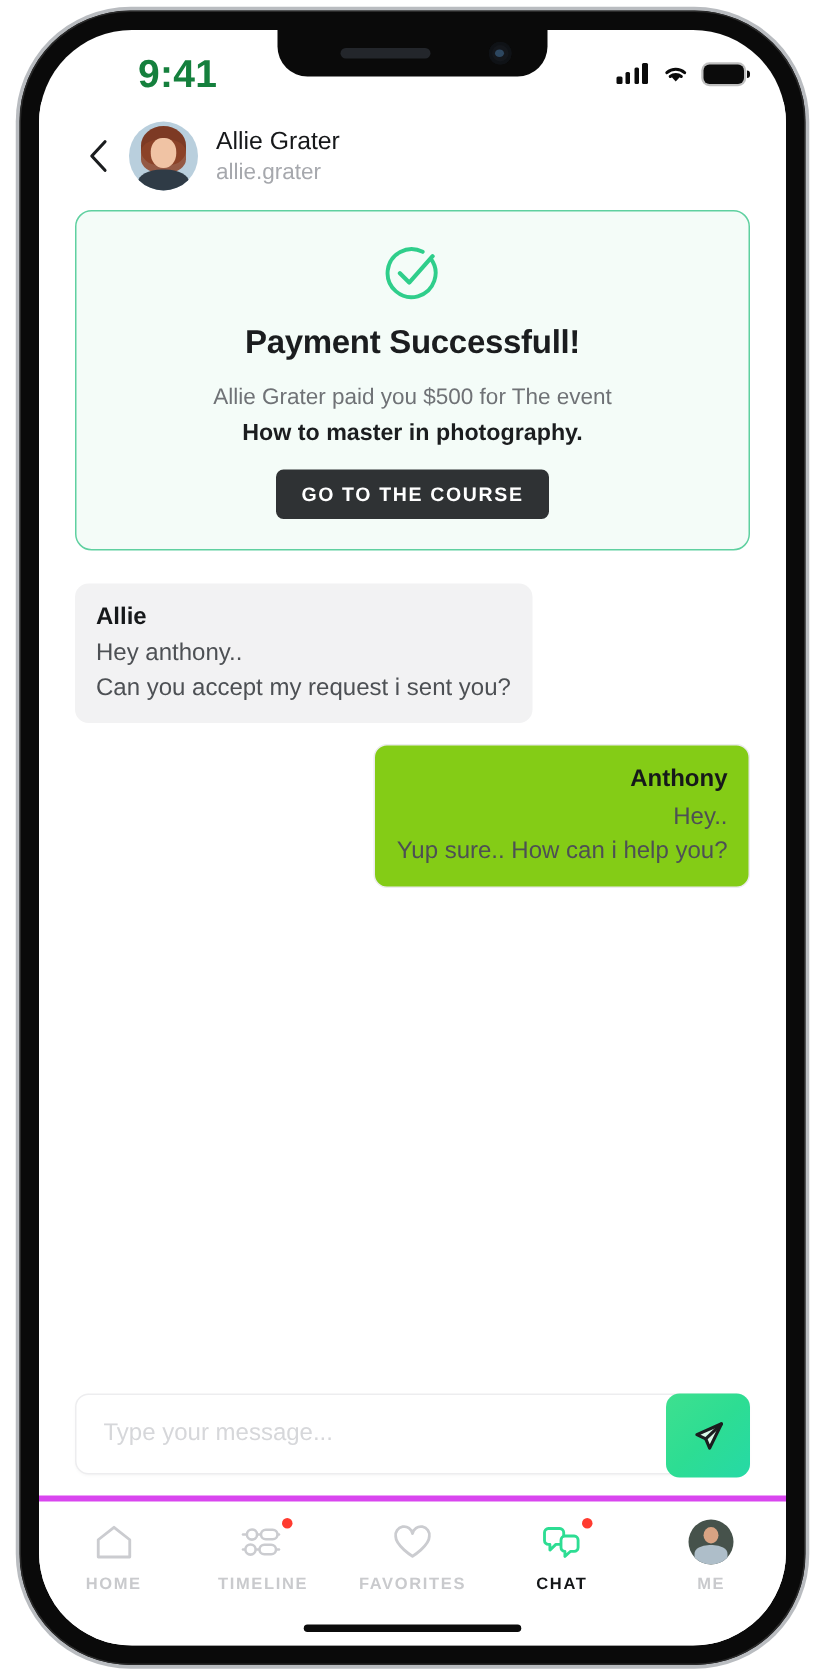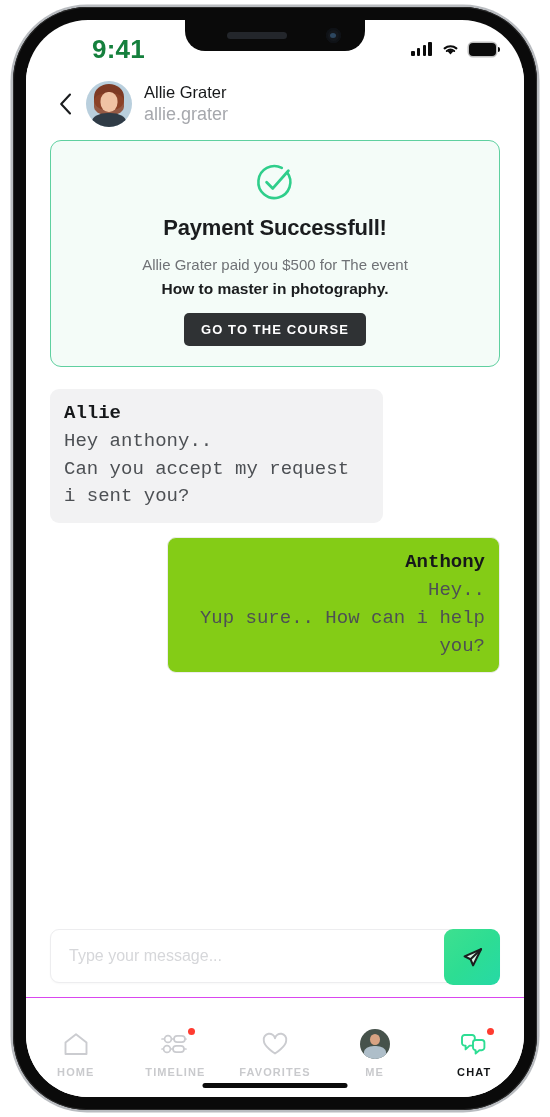--- a/index.html
+++ b/index.html
@@ -107,21 +107,21 @@
     top:11px; width:17px; height:20px; border-radius:45% 45% 48% 48%;
     background:#f0c3a4;
   }
   .av-body{
     position:absolute; left:50%; transform:translateX(-50%);
     bottom:-4px; width:34px; height:18px; border-radius:46% 46% 0 0;
     background:#2f3b46;
   }
   .hdr-text{ margin-left:12px; display:flex; flex-direction:column; justify-content:center; }
   .hdr-name{ font-size:16.5px; font-weight:normal; color:#16181a; line-height:1.25; }
-  .hdr-handle{ font-size:18px; color:#a6a8ad; line-height:1.3; }
+  .hdr-handle{ font-size:15px; color:#a6a8ad; line-height:1.3; }
 
   
   .messages{
     position:absolute; top:120px; left:0; right:0; bottom:182px;
     padding:0 24px; background:#fff;
     display:flex; flex-direction:column; justify-content:flex-start;
     gap:0;
   }
 
   
@@ -147,21 +147,21 @@
     padding:9px 17px; border-radius:5px; border:none;
     cursor:pointer; font-family:inherit;
   }
 
   
   .bubble-row{ display:flex; margin-bottom:14px; }
   .bubble-row.left{ justify-content:flex-start; }
   .bubble-row.right{ justify-content:flex-end; }
   .bubble{
     max-width:74%; border-radius:9px; padding:11px 14px 12px;
-    font-size:19px; line-height:1.45;font-family:Liberation Mono, monospace;
+    font-size:16px; line-height:1.45;
   }
   .bubble.in{ background:#f2f2f3; color:#4d5054; text-align:left; }
   .bubble.out{
     background:#84cc16; color:#4d5054; text-align:right;
     border:1px solid #ececee;
   }
   .bub-name{ font-weight:bold; color:#16181a; display:block; margin-bottom:1px; }
 
   
   .composer{
@@ -184,22 +184,22 @@
     position:absolute; right:-1px; top:-1px;
     width:56px; height:56px; border-radius:9px; border:none;
     background:linear-gradient(135deg,#3ee08f 0%,#2ddd93 50%,#26d9a6 100%);
     display:flex; align-items:center; justify-content:center;
     cursor:pointer;
   }
 
   
   .tabbar{
     position:absolute; left:0; right:0; bottom:0; height:100px;
-    background:#fff; border-top:1px solid #d946ef;
-    display:flex; align-items:center; padding-top:12px;
+    background:#fff; border-top:4px solid #d946ef;
+    display:flex; align-items:flex-start; padding-top:12px;
   }
   .tab{
     flex:1; display:flex; flex-direction:column; align-items:center;
     gap:7px; cursor:pointer; position:relative;
   }
   .tab-icon{ position:relative; height:30px; display:flex; align-items:center; justify-content:center; }
   .tab-label{
     font-size:11px; letter-spacing:1.1px; color:#c9cacd; font-weight:bold;
   }
   .tab.active .tab-label{ color:#141618; }
@@ -345,39 +345,39 @@
 
       <div class="tab">
         <div class="tab-icon">
           <svg width="28" height="26" viewBox="0 0 28 26">
             <path d="M14 22.5 C14 22.5 2.8 15.5 2.8 9.4 A5.6 5.6 0 0 1 14 7.4 A5.6 5.6 0 0 1 25.2 9.4 C25.2 15.5 14 22.5 14 22.5 Z" stroke="#cbccd0" stroke-width="1.9" fill="none" stroke-linejoin="round"></path>
           </svg>
         </div>
         <span class="tab-label">FAVORITES</span>
       </div>
 
+      <div class="tab active">
+        <div class="tab-icon">
+          <svg width="30" height="26" viewBox="0 0 30 26">
+            <path d="M13.2 4 H5.6 A2.6 2.6 0 0 0 3 6.6 V12 A2.6 2.6 0 0 0 5.6 14.6 H6.6 V18.4 L10.6 14.6 H13.2 A2.6 2.6 0 0 0 15.8 12 V6.6 A2.6 2.6 0 0 0 13.2 4 Z" stroke="#2ddd93" stroke-width="1.9" fill="#fff" stroke-linejoin="round"></path>
+            <path d="M16.6 9 H22.8 A2.6 2.6 0 0 1 25.4 11.6 V16.6 A2.6 2.6 0 0 1 22.8 19.2 H20.4 L16.6 22.6 V19.2 H16.6 A2.6 2.6 0 0 1 14 16.6 V11.6 A2.6 2.6 0 0 1 16.6 9 Z" stroke="#2ddd93" stroke-width="1.9" fill="#fff" stroke-linejoin="round"></path>
+          </svg>
+          <span class="dot"></span>
+        </div>
+        <span class="tab-label">CHAT</span>
+      </div>
+
       <div class="tab">
         <div class="tab-icon">
           <div class="me-avatar">
             <div class="me-head"></div>
             <div class="me-body"></div>
           </div>
         </div>
         <span class="tab-label">ME</span>
       </div>
 
-      <div class="tab active">
-        <div class="tab-icon">
-          <svg width="30" height="26" viewBox="0 0 30 26">
-            <path d="M13.2 4 H5.6 A2.6 2.6 0 0 0 3 6.6 V12 A2.6 2.6 0 0 0 5.6 14.6 H6.6 V18.4 L10.6 14.6 H13.2 A2.6 2.6 0 0 0 15.8 12 V6.6 A2.6 2.6 0 0 0 13.2 4 Z" stroke="#2ddd93" stroke-width="1.9" fill="#fff" stroke-linejoin="round"></path>
-            <path d="M16.6 9 H22.8 A2.6 2.6 0 0 1 25.4 11.6 V16.6 A2.6 2.6 0 0 1 22.8 19.2 H20.4 L16.6 22.6 V19.2 H16.6 A2.6 2.6 0 0 1 14 16.6 V11.6 A2.6 2.6 0 0 1 16.6 9 Z" stroke="#2ddd93" stroke-width="1.9" fill="#fff" stroke-linejoin="round"></path>
-          </svg>
-          <span class="dot"></span>
-        </div>
-        <span class="tab-label">CHAT</span>
-      </div>
-
     </div>
 
     <div class="home-indicator"></div>
 
   </div>
 </div>
 
 </body></html>

